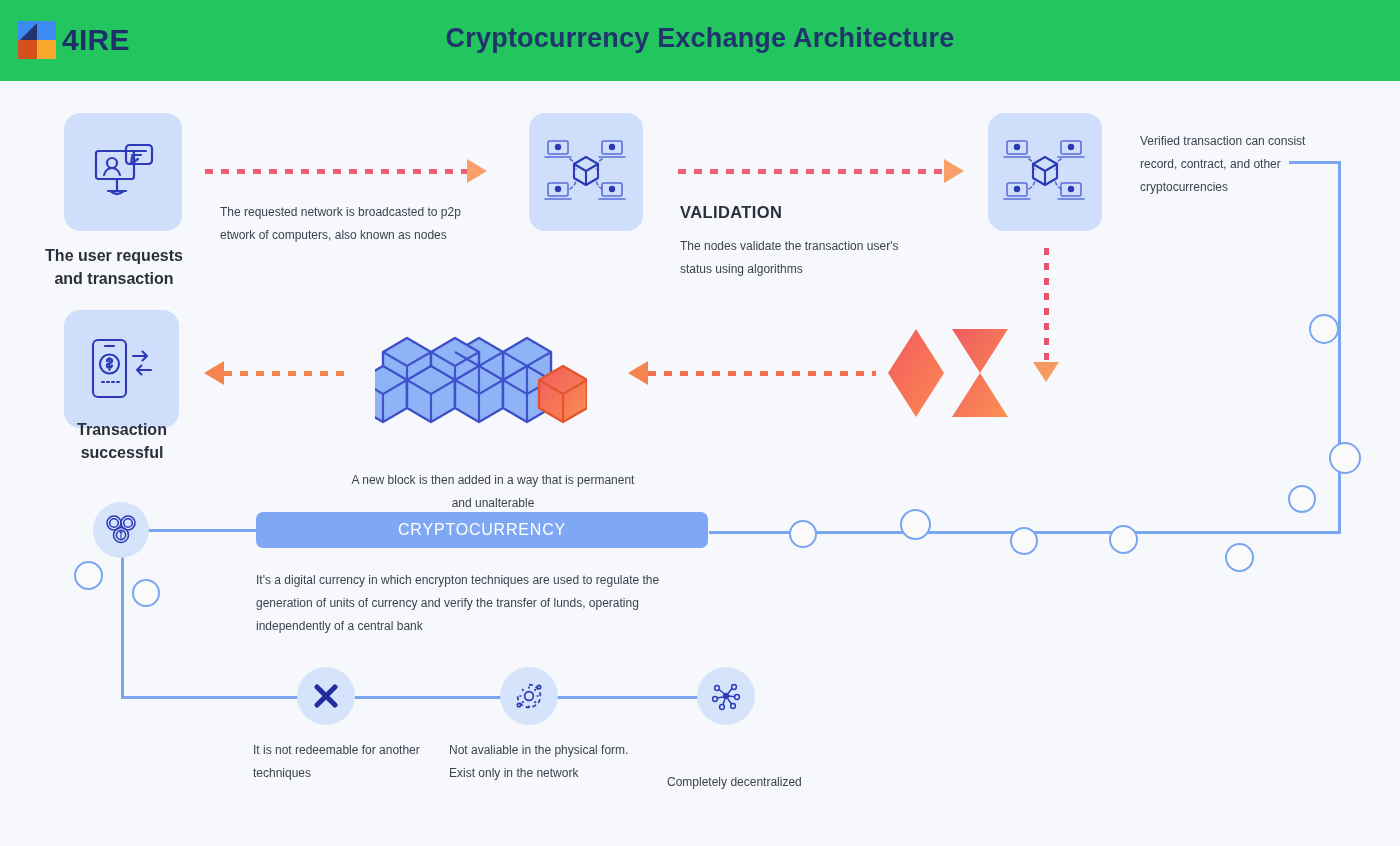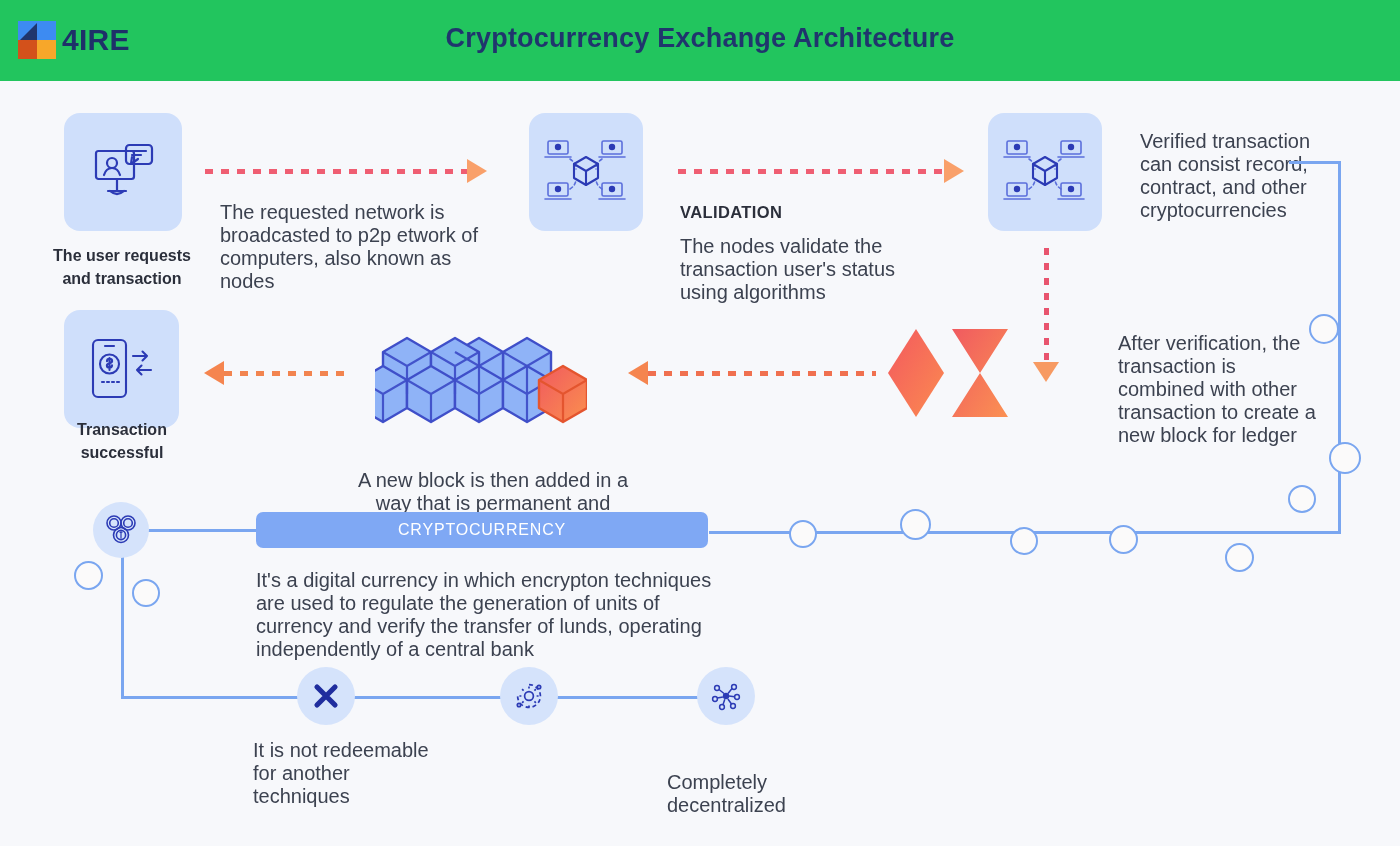--- a/index.html
+++ b/index.html
@@ -18,21 +18,21 @@
   }
   .logo-wrap { position: absolute; left: 18px; top: 21px; display: flex; align-items: center; gap: 6px; }
   .logo-mark { position: relative; width: 38px; height: 38px; }
   .logo-text { font-size: 30px; font-weight: bold; color: #1e3069; letter-spacing: .3px; line-height: 1; }
   .page-title {
     position: absolute; left: 0; top: 23px; width: 1400px; text-align: center;
     font-size: 27px; font-weight: bold; color: #20356d; letter-spacing: .2px;
   }
 
   
-  .body-text { position: absolute; font-size: 20px; line-height: 23px; color: #3c4250; }
+  .body-text { position: absolute; font-size: 12px; line-height: 23px; color: #3c4250; }
   .caption { position: absolute; font-size: 16px; line-height: 23px; font-weight: bold; color: #2b2f3b; text-align: center; }
   .section-head { position: absolute; font-size: 16.5px; font-weight: bold; color: #2b2f3b; letter-spacing: .4px; }
 
   
   .tile {
     position: absolute; background: #cfdffb; border-radius: 16px;
     display: flex; align-items: center; justify-content: center;
   }
 
   
@@ -112,21 +112,21 @@
         <path d="M18 50h18M27 38v12"></path>
         <path d="M20 50q7 6 14 0"></path>
         <circle cx="22" cy="22" r="5"></circle>
         <path d="M14 34c1.5-5 5-7 8-7s6.5 2 8 7"></path>
         <rect x="36" y="4" width="26" height="19" rx="3.5"></rect>
         <path d="M42 16l-1 7 7-5"></path>
         <path d="M42 10h14M42 14h9"></path>
       </svg>
     </span>
   </div>
-  <div class="caption" style="left:23px; top:244px; width:198px;">
+  <div class="caption" style="left:15px; top:244px; width:198px;">
     <span>The user requests</span><br>
     <span>and transaction</span>
   </div>
 
   <div class="arrow-h grad-r" style="left:205px; top:160px; width:282px;">
     <span class="dashes" style="background-image:repeating-linear-gradient(to right,#ef5e72 0px,#ef5e72 8px,transparent 8px,transparent 16px);"></span>
     <span class="tri-right"></span>
   </div>
 
   <div class="body-text" style="left:220px; top:201px; width:270px;">The requested network is broadcasted to p2p etwork of computers, also known as nodes</div>
@@ -203,21 +203,20 @@
     </span>
   </div>
 
   <div class="body-text" style="left:1140px; top:130px; width:190px;">Verified transaction can consist record, contract, and other cryptocurrencies</div>
 
   <div class="arrow-v" style="left:1033px; top:248px; width:26px; height:134px;">
     <span class="dashes-v"></span>
     <span class="tri-down"></span>
   </div>
 
-  <div class="body-text" style="left:1118px; top:332px; width:200px;">After verification, the transaction is combined with other transaction to create a new block for ledger</div>
 
   <div class="tile" style="left:64px; top:310px; width:115px; height:118px;">
     <span>
       <svg width="70" height="66" viewBox="0 0 70 66" fill="none" stroke="#2c3bb5" stroke-width="2.1" stroke-linecap="round" stroke-linejoin="round">
         <rect x="6" y="4" width="33" height="57" rx="5"></rect>
         <path d="M18 10h9"></path>
         <circle cx="22.5" cy="28" r="9.5"></circle>
         <path d="M22.5 22v12M20 25.2c0-1.6 1.2-2.4 2.5-2.4s2.6.8 2.6 2.2-1 1.9-2.6 2.2-2.6.9-2.6 2.3 1.3 2.2 2.6 2.2 2.5-.8 2.5-2.4"></path>
         <path d="M15 46h2M20 46h2M25 46h2M30 46h2"></path>
         <path d="M46 20h14l-4.5-4.5M60 20l-4.5 4.5"></path>
@@ -351,20 +350,25 @@
     <span>
       <svg width="32" height="32" viewBox="0 0 32 32" fill="none" stroke="#2c3bb5" stroke-width="1.7">
         <circle cx="16" cy="16" r="4.4"></circle>
         <path d="M16 8.4v-2M16 25.6v2M23.6 16h2M6.4 16h2M21.4 10.6l1.5-1.5M9.1 22.9l1.5-1.5M21.4 21.4l1.5 1.5M9.1 9.1l1.5 1.5"></path>
         <path d="M16 4.6a11.4 11.4 0 0 1 11.4 11.4A11.4 11.4 0 0 1 16 27.4 11.4 11.4 0 0 1 4.6 16" stroke-dasharray="4 3"></path>
         <circle cx="26" cy="7" r="1.7"></circle>
           <circle cx="6" cy="25" r="1.7"></circle>
       </svg>
     </span>
   </div>
+  <div class="body-text" style="left:449px; top:739px; width:190px;">
+    <span>Not avaliable in the</span>
+    <span>physical form. Exist only</span>
+    <span>in the network</span>
+  </div>
 
   <div class="round-badge" style="left:697px; top:667px; width:58px; height:58px;">
     <span>
       <svg width="32" height="32" viewBox="0 0 32 32" fill="none" stroke="#2c3bb5" stroke-width="1.5">
         <circle cx="16" cy="16" r="3.2" fill="#2c3bb5" stroke="none"></circle>
         <circle cx="7" cy="8" r="2.4"></circle>
           <circle cx="24" cy="7" r="2.4"></circle>
         <circle cx="5" cy="19" r="2.4"></circle>
           <circle cx="27" cy="17" r="2.4"></circle>
         <circle cx="12" cy="27" r="2.4"></circle>

